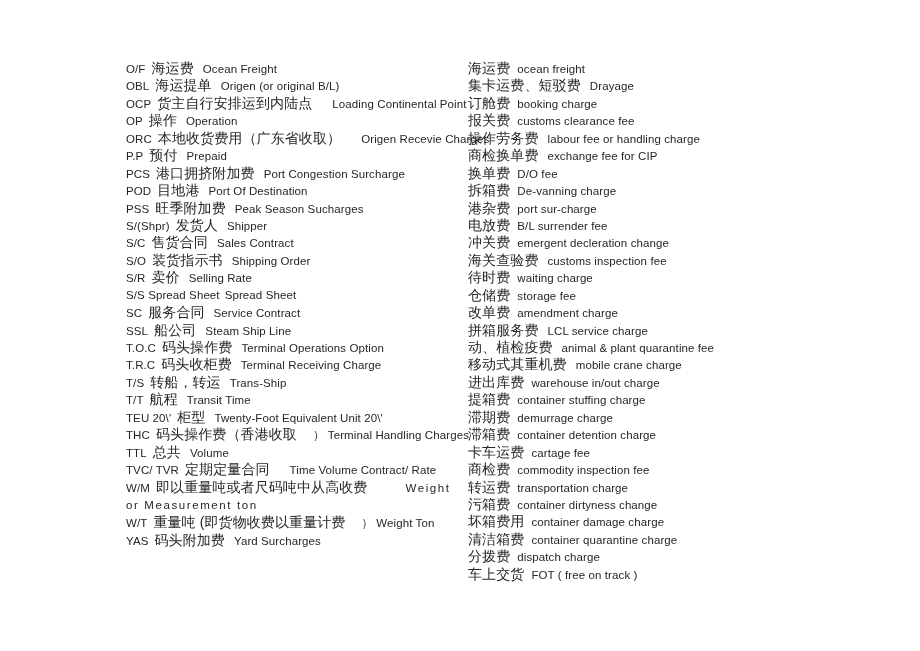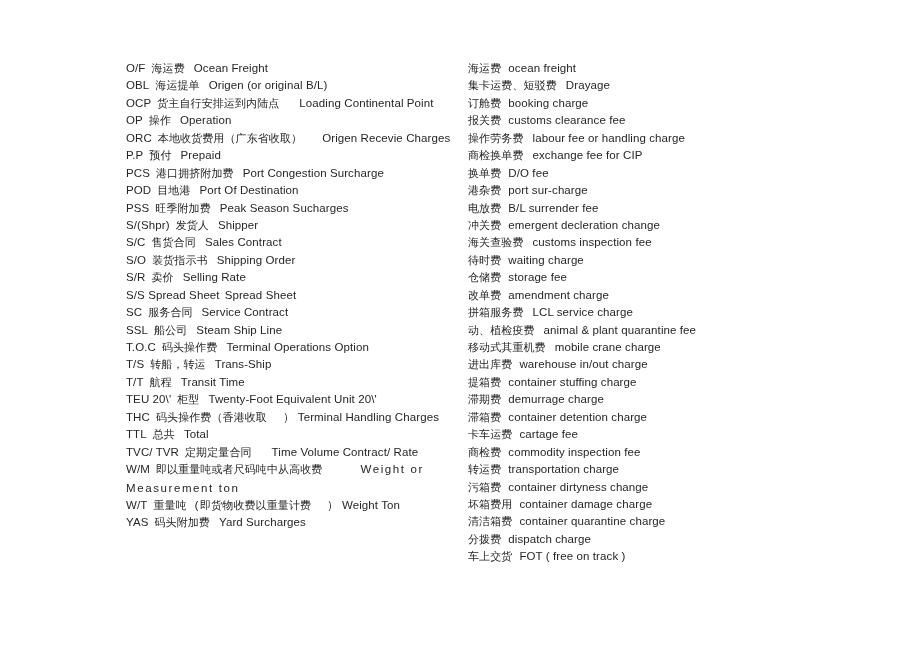--- a/index.html
+++ b/index.html
@@ -52,22 +52,22 @@
   .entry.wrap {
     white-space: normal;
     height: auto;
   }
 
   .abbr {
     font-family: "Liberation Sans", "DejaVu Sans", sans-serif;
   }
 
   .cn {
-    font-family: Liberation Mono, monospace;
-    font-size: 11px;
+    font-family: Liberation Sans, sans-serif;
+    font-size: 14px;
   }
 
   .wide-space { letter-spacing: 1.6px; }
 </style>
 </head>
 <body>
 
 <div id="page">
 
   <div class="column" id="left-column">
@@ -81,39 +81,41 @@
       <div class="entry"><span class="abbr">POD</span><span style="display: inline-block; width: 6px;"></span><span class="cn">目地港</span><span style="display: inline-block; width: 9px;"></span><span>Port Of Destination</span></div>
       <div class="entry"><span class="abbr">PSS</span><span style="display: inline-block; width: 6px;"></span><span class="cn">旺季附加费</span><span style="display: inline-block; width: 9px;"></span><span>Peak Season Sucharges</span></div>
       <div class="entry"><span class="abbr">S/(Shpr)</span><span style="display: inline-block; width: 6px;"></span><span class="cn">发货人</span><span style="display: inline-block; width: 9px;"></span><span>Shipper</span></div>
       <div class="entry"><span class="abbr">S/C</span><span style="display: inline-block; width: 6px;"></span><span class="cn">售货合同</span><span style="display: inline-block; width: 9px;"></span><span>Sales Contract</span></div>
       <div class="entry"><span class="abbr">S/O</span><span style="display: inline-block; width: 6px;"></span><span class="cn">装货指示书</span><span style="display: inline-block; width: 9px;"></span><span>Shipping Order</span></div>
       <div class="entry"><span class="abbr">S/R</span><span style="display: inline-block; width: 6px;"></span><span class="cn">卖价</span><span style="display: inline-block; width: 9px;"></span><span>Selling Rate</span></div>
       <div class="entry"><span class="abbr">S/S Spread Sheet</span><span style="display: inline-block; width: 5px;"></span><span>Spread Sheet</span></div>
       <div class="entry"><span class="abbr">SC</span><span style="display: inline-block; width: 6px;"></span><span class="cn">服务合同</span><span style="display: inline-block; width: 9px;"></span><span>Service Contract</span></div>
       <div class="entry"><span class="abbr">SSL</span><span style="display: inline-block; width: 6px;"></span><span class="cn">船公司</span><span style="display: inline-block; width: 9px;"></span><span>Steam Ship Line</span></div>
       <div class="entry"><span class="abbr">T.O.C</span><span style="display: inline-block; width: 6px;"></span><span class="cn">码头操作费</span><span style="display: inline-block; width: 9px;"></span><span>Terminal Operations Option</span></div>
+      <div class="entry"><span class="abbr">T.R.C</span><span style="display: inline-block; width: 6px;"></span><span class="cn">码头收柜费</span><span style="display: inline-block; width: 9px;"></span><span>Terminal Receiving Charge</span></div>
       <div class="entry"><span class="abbr">T/S</span><span style="display: inline-block; width: 6px;"></span><span class="cn">转船，转运</span><span style="display: inline-block; width: 9px;"></span><span>Trans-Ship</span></div>
       <div class="entry"><span class="abbr">T/T</span><span style="display: inline-block; width: 6px;"></span><span class="cn">航程</span><span style="display: inline-block; width: 9px;"></span><span>Transit Time</span></div>
       <div class="entry"><span class="abbr">TEU 20\'</span><span style="display: inline-block; width: 6px;"></span><span class="cn">柜型</span><span style="display: inline-block; width: 9px;"></span><span>Twenty-Foot Equivalent Unit 20\'</span></div>
       <div class="entry"><span class="abbr">THC</span><span style="display: inline-block; width: 6px;"></span><span class="cn">码头操作费（香港收取</span><span style="display: inline-block; width: 16px;"></span><span>） Terminal Handling Charges</span></div>
-      <div class="entry"><span class="abbr">TTL</span><span style="display: inline-block; width: 6px;"></span><span class="cn">总共</span><span style="display: inline-block; width: 9px;"></span><span>Total</span></div>
+      <div class="entry"><span class="abbr">TTL</span><span style="display: inline-block; width: 6px;"></span><span class="cn">总共</span><span style="display: inline-block; width: 9px;"></span><span>Volume</span></div>
       <div class="entry"><span class="abbr">TVC/ TVR</span><span style="display: inline-block; width: 6px;"></span><span class="cn">定期定量合同</span><span style="display: inline-block; width: 20px;"></span><span>Time Volume Contract/ Rate</span></div>
       <div class="entry wrap" style="width: 338px; white-space: normal; height: auto;"><span class="abbr">W/M</span><span style="display: inline-block; width: 6px;"></span><span class="cn">即以重量吨或者尺码吨中从高收费</span><span style="display: inline-block; width: 38px;"></span><span class="wide-space">Weight  or  Measurement ton</span></div>
       <div class="entry"><span class="abbr">W/T</span><span style="display: inline-block; width: 6px;"></span><span class="cn">重量吨 (即货物收费以重量计费</span><span style="display: inline-block; width: 16px;"></span><span>） Weight Ton</span></div>
       <div class="entry"><span class="abbr">YAS</span><span style="display: inline-block; width: 6px;"></span><span class="cn">码头附加费</span><span style="display: inline-block; width: 9px;"></span><span>Yard Surcharges</span></div>
     </div>
 
   <div class="column" id="right-column">
       <div class="entry"><span class="cn">海运费</span><span style="display: inline-block; width: 7px;"></span><span>ocean freight</span></div>
       <div class="entry"><span class="cn">集卡运费、短驳费</span><span style="display: inline-block; width: 9px;"></span><span>Drayage</span></div>
       <div class="entry"><span class="cn">订舱费</span><span style="display: inline-block; width: 7px;"></span><span>booking charge</span></div>
       <div class="entry"><span class="cn">报关费</span><span style="display: inline-block; width: 7px;"></span><span>customs clearance fee</span></div>
       <div class="entry"><span class="cn">操作劳务费</span><span style="display: inline-block; width: 9px;"></span><span>labour fee or handling charge</span></div>
       <div class="entry"><span class="cn">商检换单费</span><span style="display: inline-block; width: 9px;"></span><span>exchange fee for CIP</span></div>
       <div class="entry"><span class="cn">换单费</span><span style="display: inline-block; width: 7px;"></span><span>D/O fee</span></div>
+      <div class="entry"><span class="cn">拆箱费</span><span style="display: inline-block; width: 7px;"></span><span>De-vanning charge</span></div>
       <div class="entry"><span class="cn">港杂费</span><span style="display: inline-block; width: 7px;"></span><span>port sur-charge</span></div>
       <div class="entry"><span class="cn">电放费</span><span style="display: inline-block; width: 7px;"></span><span>B/L surrender fee</span></div>
       <div class="entry"><span class="cn">冲关费</span><span style="display: inline-block; width: 7px;"></span><span>emergent decleration change</span></div>
       <div class="entry"><span class="cn">海关查验费</span><span style="display: inline-block; width: 9px;"></span><span>customs inspection fee</span></div>
       <div class="entry"><span class="cn">待时费</span><span style="display: inline-block; width: 7px;"></span><span>waiting charge</span></div>
       <div class="entry"><span class="cn">仓储费</span><span style="display: inline-block; width: 7px;"></span><span>storage fee</span></div>
       <div class="entry"><span class="cn">改单费</span><span style="display: inline-block; width: 7px;"></span><span>amendment charge</span></div>
       <div class="entry"><span class="cn">拼箱服务费</span><span style="display: inline-block; width: 9px;"></span><span>LCL service charge</span></div>
       <div class="entry"><span class="cn">动、植检疫费</span><span style="display: inline-block; width: 9px;"></span><span>animal &amp; plant quarantine fee</span></div>
       <div class="entry"><span class="cn">移动式其重机费</span><span style="display: inline-block; width: 9px;"></span><span>mobile crane charge</span></div>

